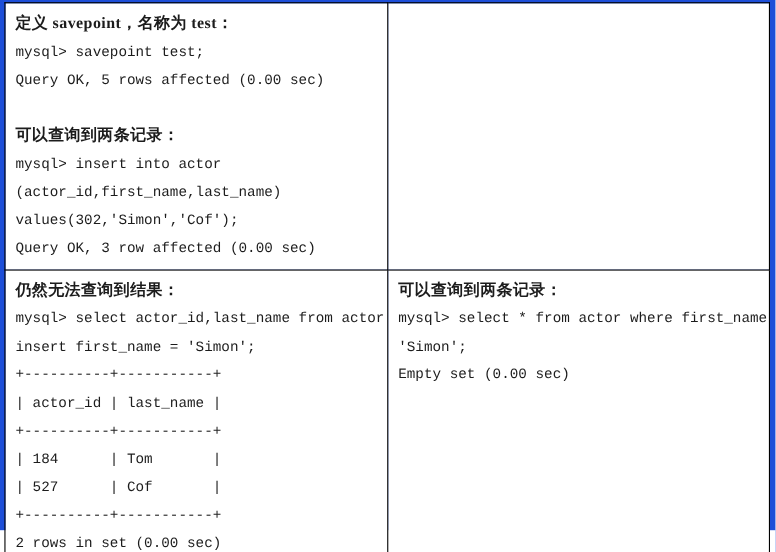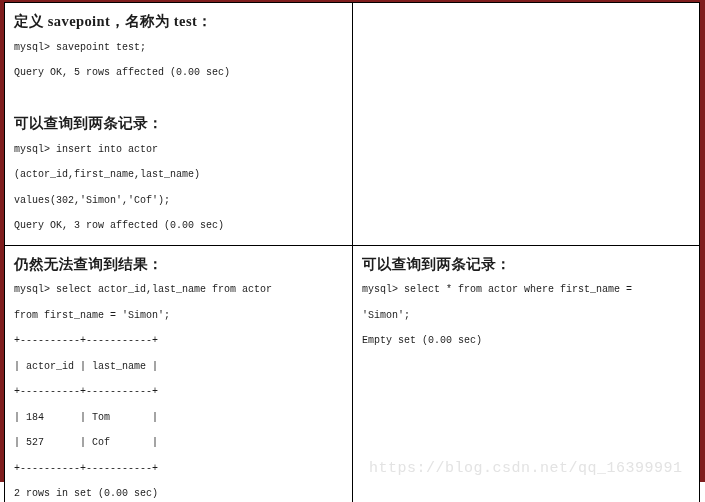--- a/index.html
+++ b/index.html
@@ -13,21 +13,21 @@
     height: 502px;
     overflow: hidden;
     font-family: "Liberation Serif", "DejaVu Serif", serif;
     color: #1a1a1a;
   }
 
   .page {
     position: relative;
     width: 705px;
     height: 482px;
-    background: #7f1d1d;
+    background: #1d4ed8;
   }
 
   
   .doc-table {
     position: absolute;
     left: 4px;
     top: 2px;
     width: 693px;
     border-collapse: collapse;
     table-layout: fixed;
@@ -41,21 +41,21 @@
   .col-left  { width: 347px; }
   .col-right { width: 346px; }
 
   .cell-pad {
     padding: 6px 0 6px 9px;
   }
 
   
   .line {
     font-family: "Liberation Mono", "DejaVu Sans Mono", monospace;
-    font-size: 10px;
+    font-size: 13px;
     line-height: 25.5px;
     white-space: pre;
     color: #1c1c1c;
     letter-spacing: 0px;
   }
   .line.blank {
     height: 25.5px;
   }
   
   .line.cn {
@@ -109,21 +109,21 @@
         <td class="col-right">
           <div class="cell-pad"></div>
         </td>
       </tr>
 
       <tr class="row-bottom">
         <td class="col-left">
           <div class="cell-pad">
               <div class="line cn">仍然无法查询到结果：</div>
               <div class="line">mysql&gt; select actor_id,last_name from actor</div>
-              <div class="line">from first_name = 'Simon';</div>
+              <div class="line">insert first_name = 'Simon';</div>
               <div class="line">+----------+-----------+</div>
               <div class="line">| actor_id | last_name |</div>
               <div class="line">+----------+-----------+</div>
               <div class="line">| 184      | Tom       |</div>
               <div class="line">| 527      | Cof       |</div>
               <div class="line">+----------+-----------+</div>
               <div class="line">2 rows in set (0.00 sec)</div>
             </div>
         </td>
         <td class="col-right">
@@ -132,15 +132,14 @@
               <div class="line">mysql&gt; select * from actor where first_name =</div>
               <div class="line">'Simon';</div>
               <div class="line">Empty set (0.00 sec)</div>
             </div>
         </td>
       </tr>
 
     </tbody>
   </table>
 
-  <div class="watermark">https://blog.csdn.net/qq_16399991</div>
 
 </div>
 
 </body></html>

